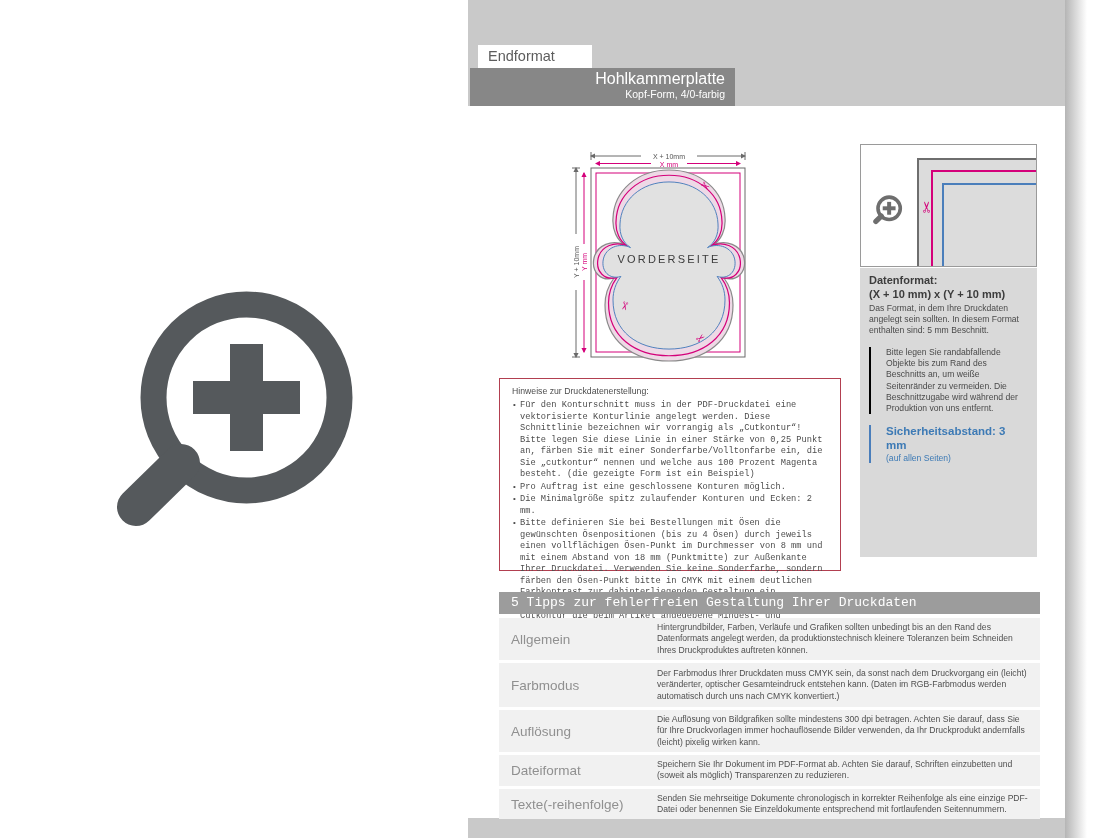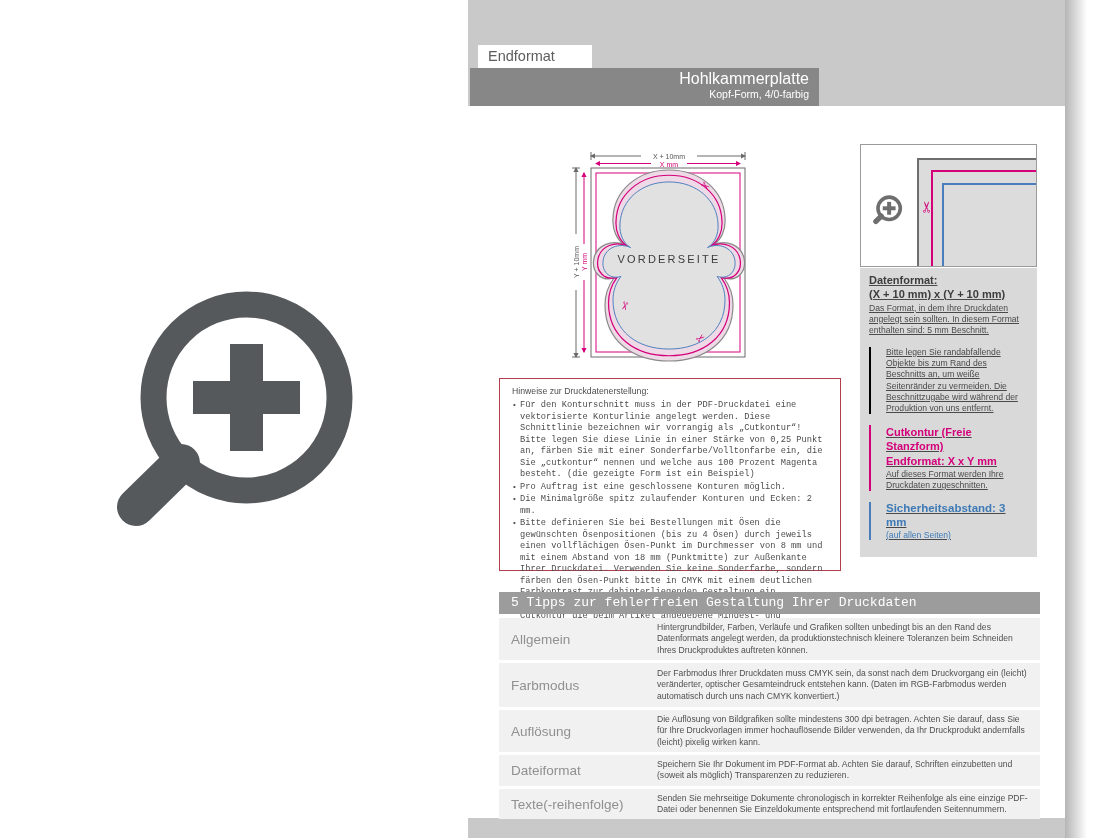--- a/index.html
+++ b/index.html
@@ -5,21 +5,21 @@
   * { margin:0; padding:0; box-sizing:border-box; }
   html,body { width:1117px; height:838px; background:#ffffff; overflow:hidden;
               font-family:"Liberation Sans", sans-serif; }
   .abs { position:absolute; }
 
   
   #sheet        { left:468px; top:0; width:597px; height:838px; background:#fff; }
   #top-band     { left:468px; top:0; width:597px; height:106px; background:#c9c9c9; }
   #tab          { left:478px; top:45px; width:114px; height:23px; background:#fff;
                   color:#5d5d5d; font-size:14.5px; line-height:23px; padding-left:10px; }
-  #dark-bar     { left:470px; top:68px; width:349px; height:38px; background:#878787;
+  #dark-bar     { left:470px; top:68px; width:265px; height:38px; background:#878787;
                   color:#fff; text-align:right; padding:2px 10px 0 0; }
   #dark-bar .t1 { font-size:16px; line-height:18px; }
   #dark-bar .t2 { font-size:10.5px; line-height:13px; }
   #footer-bar   { left:468px; top:818px; width:597px; height:20px; background:#c9c9c9; }
   #sheet-shadow { left:1065px; top:0; width:22px; height:838px;
                   background:linear-gradient(to right, rgba(70,70,70,.40), rgba(70,70,70,0)); }
 
   
   #zoom-big { left:112px; top:285px; width:250px; height:245px; cursor:pointer; }
 
@@ -42,21 +42,21 @@
                  background:#dcdcdc; border-top:2px solid #6e6e6e; border-left:2px solid #6e6e6e; }
   .m-v { position:absolute; left:12px; top:10px; width:2px; bottom:0; background:#d4007a; }
   .m-h { position:absolute; left:12px; top:10px; right:0; height:2px; background:#d4007a; }
   .b-v { position:absolute; left:23px; top:23px; width:2px; bottom:0; background:#4a7ebb; }
   .b-h { position:absolute; left:23px; top:23px; right:0; height:2px; background:#4a7ebb; }
   #corner-scissors { position:absolute; left:2px; top:38px; color:#d4007a; font-size:15px;
                      transform:rotate(-90deg); }
   #zoom-small { position:absolute; left:12px; top:46px; }
 
   #info-panel { left:860px; top:268px; width:177px; height:289px; background:#d9d9d9;
-                padding:6px 9px 0 9px; color:#4a4a4a;text-decoration:underline; }
+                padding:6px 9px 0 9px; color:#4a4a4a; }
   .info-h  { font-size:11px; font-weight:bold; color:#3c3c3c; line-height:1.25; }
   .info-b  { font-size:8.6px; line-height:1.3; margin-top:1px; }
   .barred  { border-left:2px solid #000000; padding-left:15px; margin-top:11px; }
   .barred.magenta { border-left-color:#d4007a; }
   .barred.blue    { border-left-color:#4a7ebb; }
   .mag-h  { font-size:11px; font-weight:bold; color:#d4007a; line-height:1.3; }
   .blu-h  { font-size:11.5px; font-weight:bold; color:#3d7ab5; line-height:1.2; }
   .blu-s  { font-size:8.6px; color:#3d7ab5; }
 
   
@@ -174,25 +174,20 @@
 
 <div id="info-panel" class="abs">
   <div>
     <div class="info-h">Datenformat:</div>
     <div class="info-h">(X + 10 mm) x (Y + 10 mm)</div>
     <div class="info-b">Das Format, in dem Ihre Druckdaten angelegt sein sollten. In diesem Format enthalten sind: 5 mm Beschnitt.</div>
   </div>
   <div class="barred">
     <div class="info-b" style="margin-top:0">Bitte legen Sie randabfallende Objekte bis zum Rand des Beschnitts an, um weiße Seitenränder zu vermeiden. Die Beschnittzugabe wird während der Produktion von uns entfernt.</div>
   </div>
-  <div class="barred magenta">
-    <div class="mag-h">Cutkontur (Freie Stanzform)</div>
-    <div class="mag-h">Endformat: X x Y mm</div>
-    <div class="info-b">Auf dieses Format werden Ihre Druckdaten zugeschnitten.</div>
-  </div>
   <div class="barred blue">
     <div class="blu-h">Sicherheitsabstand: 3 mm</div>
     <div class="blu-s">(auf allen Seiten)</div>
   </div>
 </div>
 
 <div id="tips-header" class="abs">5 Tipps zur fehlerfreien Gestaltung Ihrer Druckdaten</div>
 <div id="tips-rows" class="abs">
   <div class="tip-row h41">
     <div class="tip-label">Allgemein</div>

